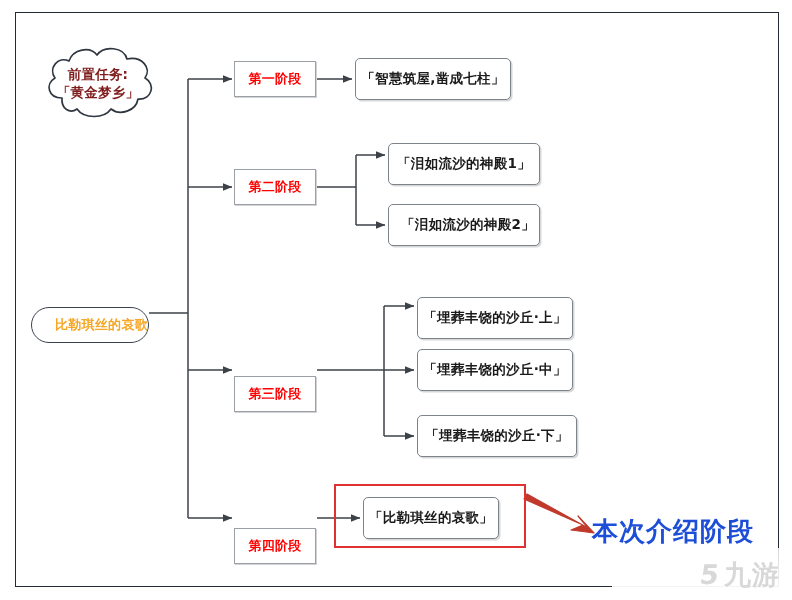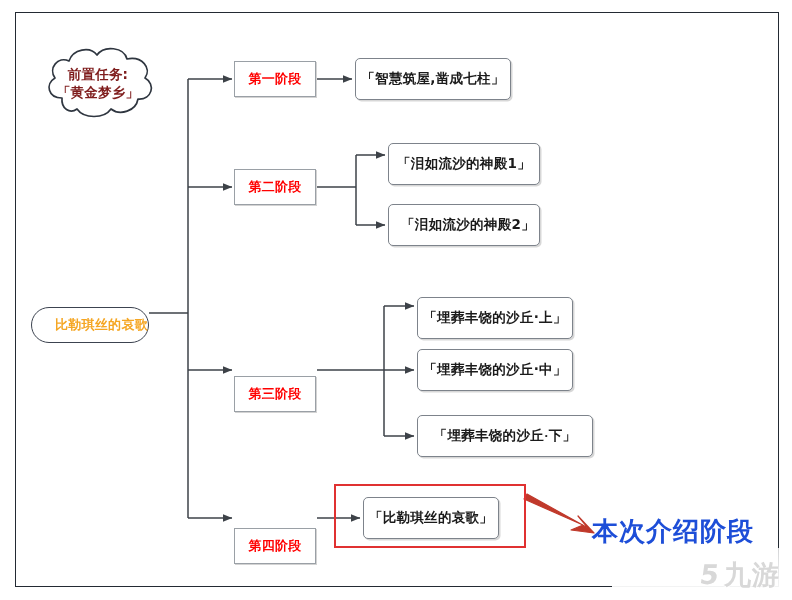--- a/index.html
+++ b/index.html
@@ -278,21 +278,21 @@
   <div class="leaf-box" style="left:388px; top:204px; width:152px;padding-left:8px;">
     <span>「泪如流沙的神殿2」</span>
   </div>
 
   <div class="leaf-box" style="left:417px; top:285px; width:156px;margin-top:12px;">
     <span>「埋葬丰饶的沙丘·上」</span>
   </div>
   <div class="leaf-box" style="left:417px; top:349px; width:156px;">
     <span>「埋葬丰饶的沙丘·中」</span>
   </div>
-  <div class="leaf-box" style="left:417px; top:415px; width:176px;font-family:Liberation Serif, serif;">
+  <div class="leaf-box" style="left:417px; top:415px; width:160px;">
     <span>「埋葬丰饶的沙丘·下」</span>
   </div>
 
   <div class="leaf-box" style="left:363px; top:497px; width:136px;">
     <span>「比勒琪丝的哀歌」</span>
   </div>
 
   <div class="highlight-rect"></div>
 
   <div class="annotation-text">本次介绍阶段</div>

